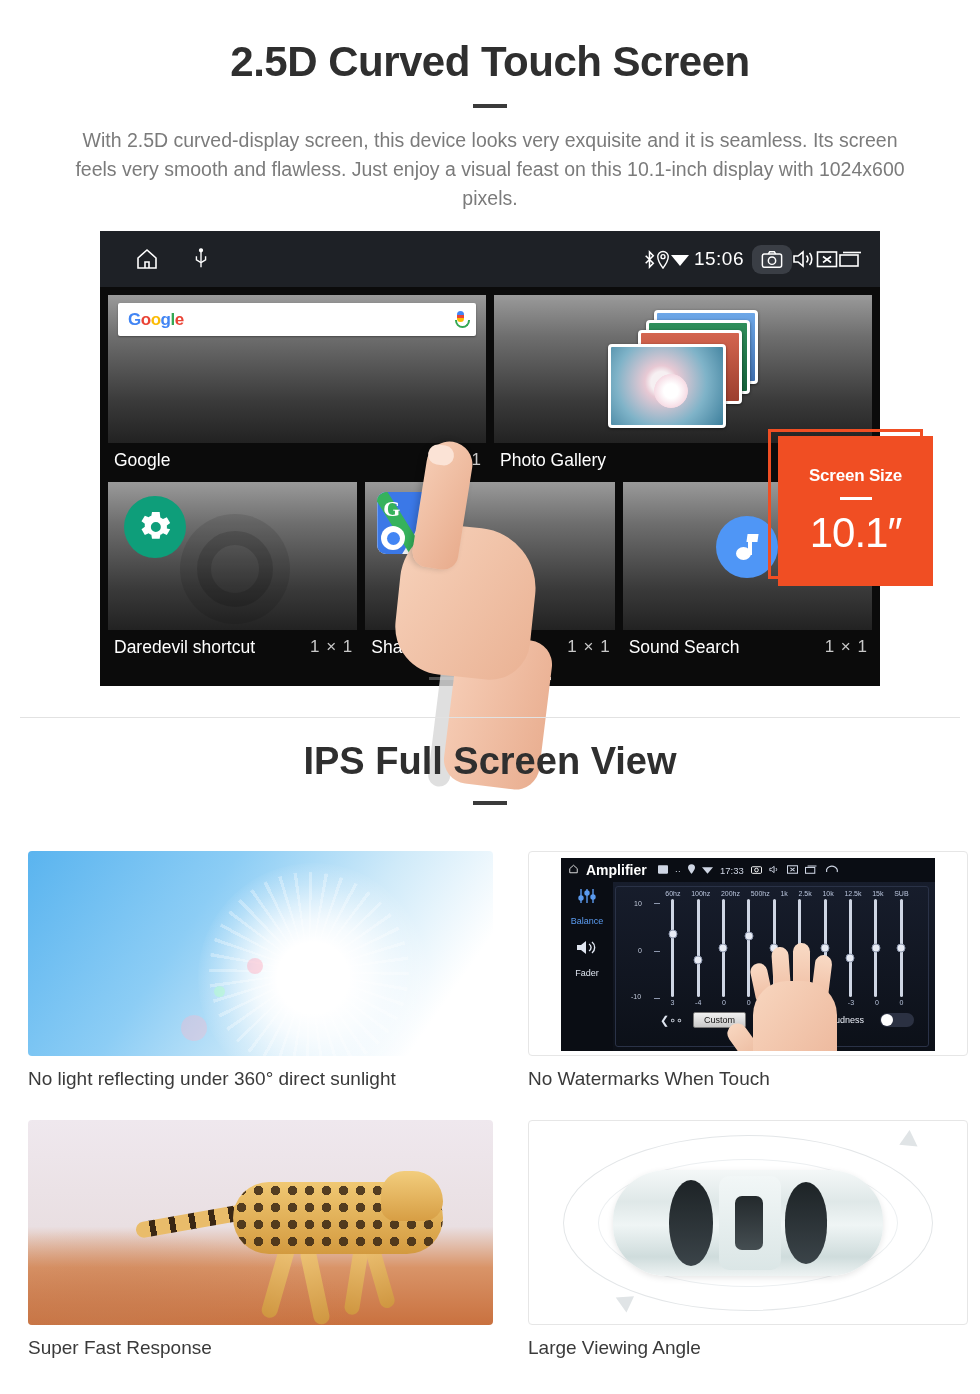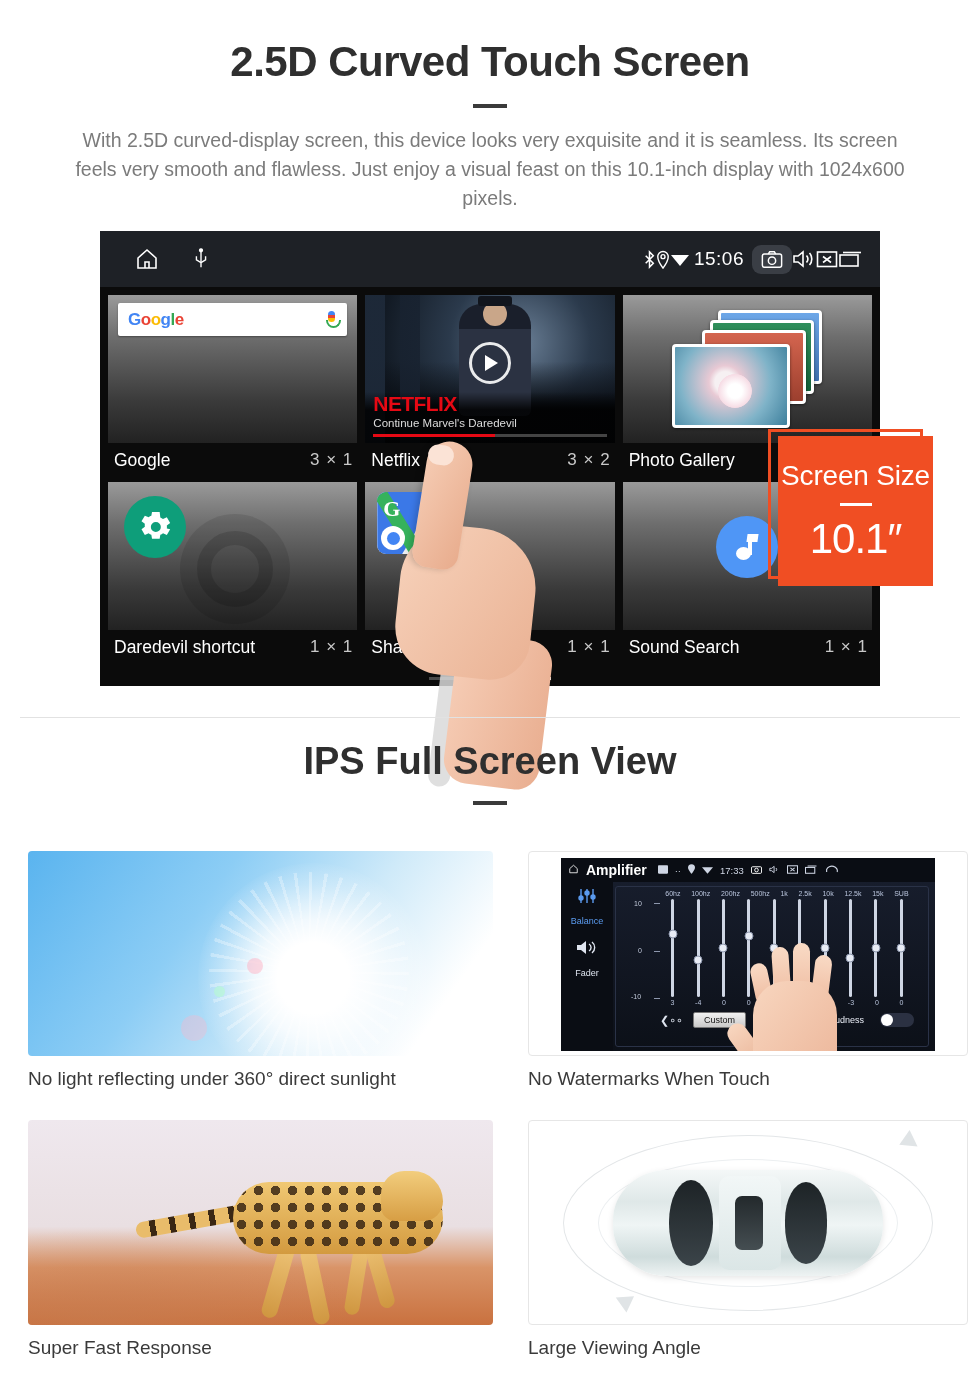--- a/index.html
+++ b/index.html
@@ -162,21 +162,21 @@
   .hand1 .palm{position:absolute;left:6px;top:86px;width:136px;height:150px;
     background:linear-gradient(120deg,#f7d2bb,#eab294);border-radius:56px 60px 40px 48px;transform:rotate(6deg);}
   .hand1 .arm{position:absolute;left:58px;top:196px;width:96px;height:150px;
     background:linear-gradient(100deg,#f6cdb6,#e9ae90);transform:rotate(7deg);border-radius:24px;}
   .hand1 .armedge{position:absolute;left:44px;top:196px;width:22px;height:150px;background:#d9d9d9;transform:rotate(7deg);opacity:.85;border-radius:12px;}
 
   
   .badge-out{position:absolute;left:768px;top:198px;width:155px;height:150px;border:3px solid #F04E23;}
   .badge{position:absolute;left:778px;top:205px;width:155px;height:150px;background:#F04E23;color:#fff;
     display:flex;flex-direction:column;align-items:center;justify-content:center;}
-  .badge .t{font-size:28px;font-weight:normal;letter-spacing:-.2px;}
+  .badge .t{font-size:17px;font-weight:bold;letter-spacing:-.2px;}
   .badge .d{width:32px;height:3px;background:#fff;margin:11px 0 9px;}
   .badge .v{font-size:42px;font-weight:300;letter-spacing:-1px;}
 
   .divider{position:absolute;left:20px;top:717px;width:940px;height:1px;background:#e2e2e2;}
 
   
   .sec2{position:absolute;left:0;top:740px;width:980px;}
   .h2{text-align:center;font-size:38px;font-weight:bold;color:#2f2f2f;}
   .grid{display:grid;grid-template-columns:465px 440px;gap:30px 35px;margin:46px 0 0 28px;}
   .cap{font-size:19px;color:#3a3a3a;margin-top:12px;}
@@ -358,43 +358,20 @@
                   <span class="g-logo"><span class="b1">G</span><span class="r">o</span><span class="y">o</span><span class="b2">g</span><span class="g">l</span><span class="r2">e</span></span>
                   <span class="mic"></span>
                 </div>
               </div>
               <div class="wlabel">
                 <span>Google</span>
                 <span class="wsize">3 × 1</span>
               </div>
             </div>
 
-            <div class="wcell">
-              <div class="wthumb">
-                <div class="nf">
-                  <div class="nf-city"></div>
-                  <div class="nf-person">
-                    <div class="nf-head"></div>
-                    <div class="nf-hat"></div>
-                  </div>
-                  <div class="nf-play"></div>
-                  <div class="nf-bottom">
-                    <div class="nf-word">NETFLIX</div>
-                    <div class="nf-sub">Continue Marvel's Daredevil</div>
-                    <div class="nf-bar">
-                        <i></i>
-                      </div>
-                  </div>
-                </div>
-              </div>
-              <div class="wlabel">
-                <span>Netflix</span>
-                <span class="wsize">3 × 2</span>
-              </div>
-            </div>
 
             <div class="wcell">
               <div class="wthumb">
                 <div class="pg">
                   <div class="card c1"></div>
                     <div class="card c2"></div>
                   <div class="card c3"></div>
                     <div class="card c4">
                       <div class="petal"></div>
                     </div>

